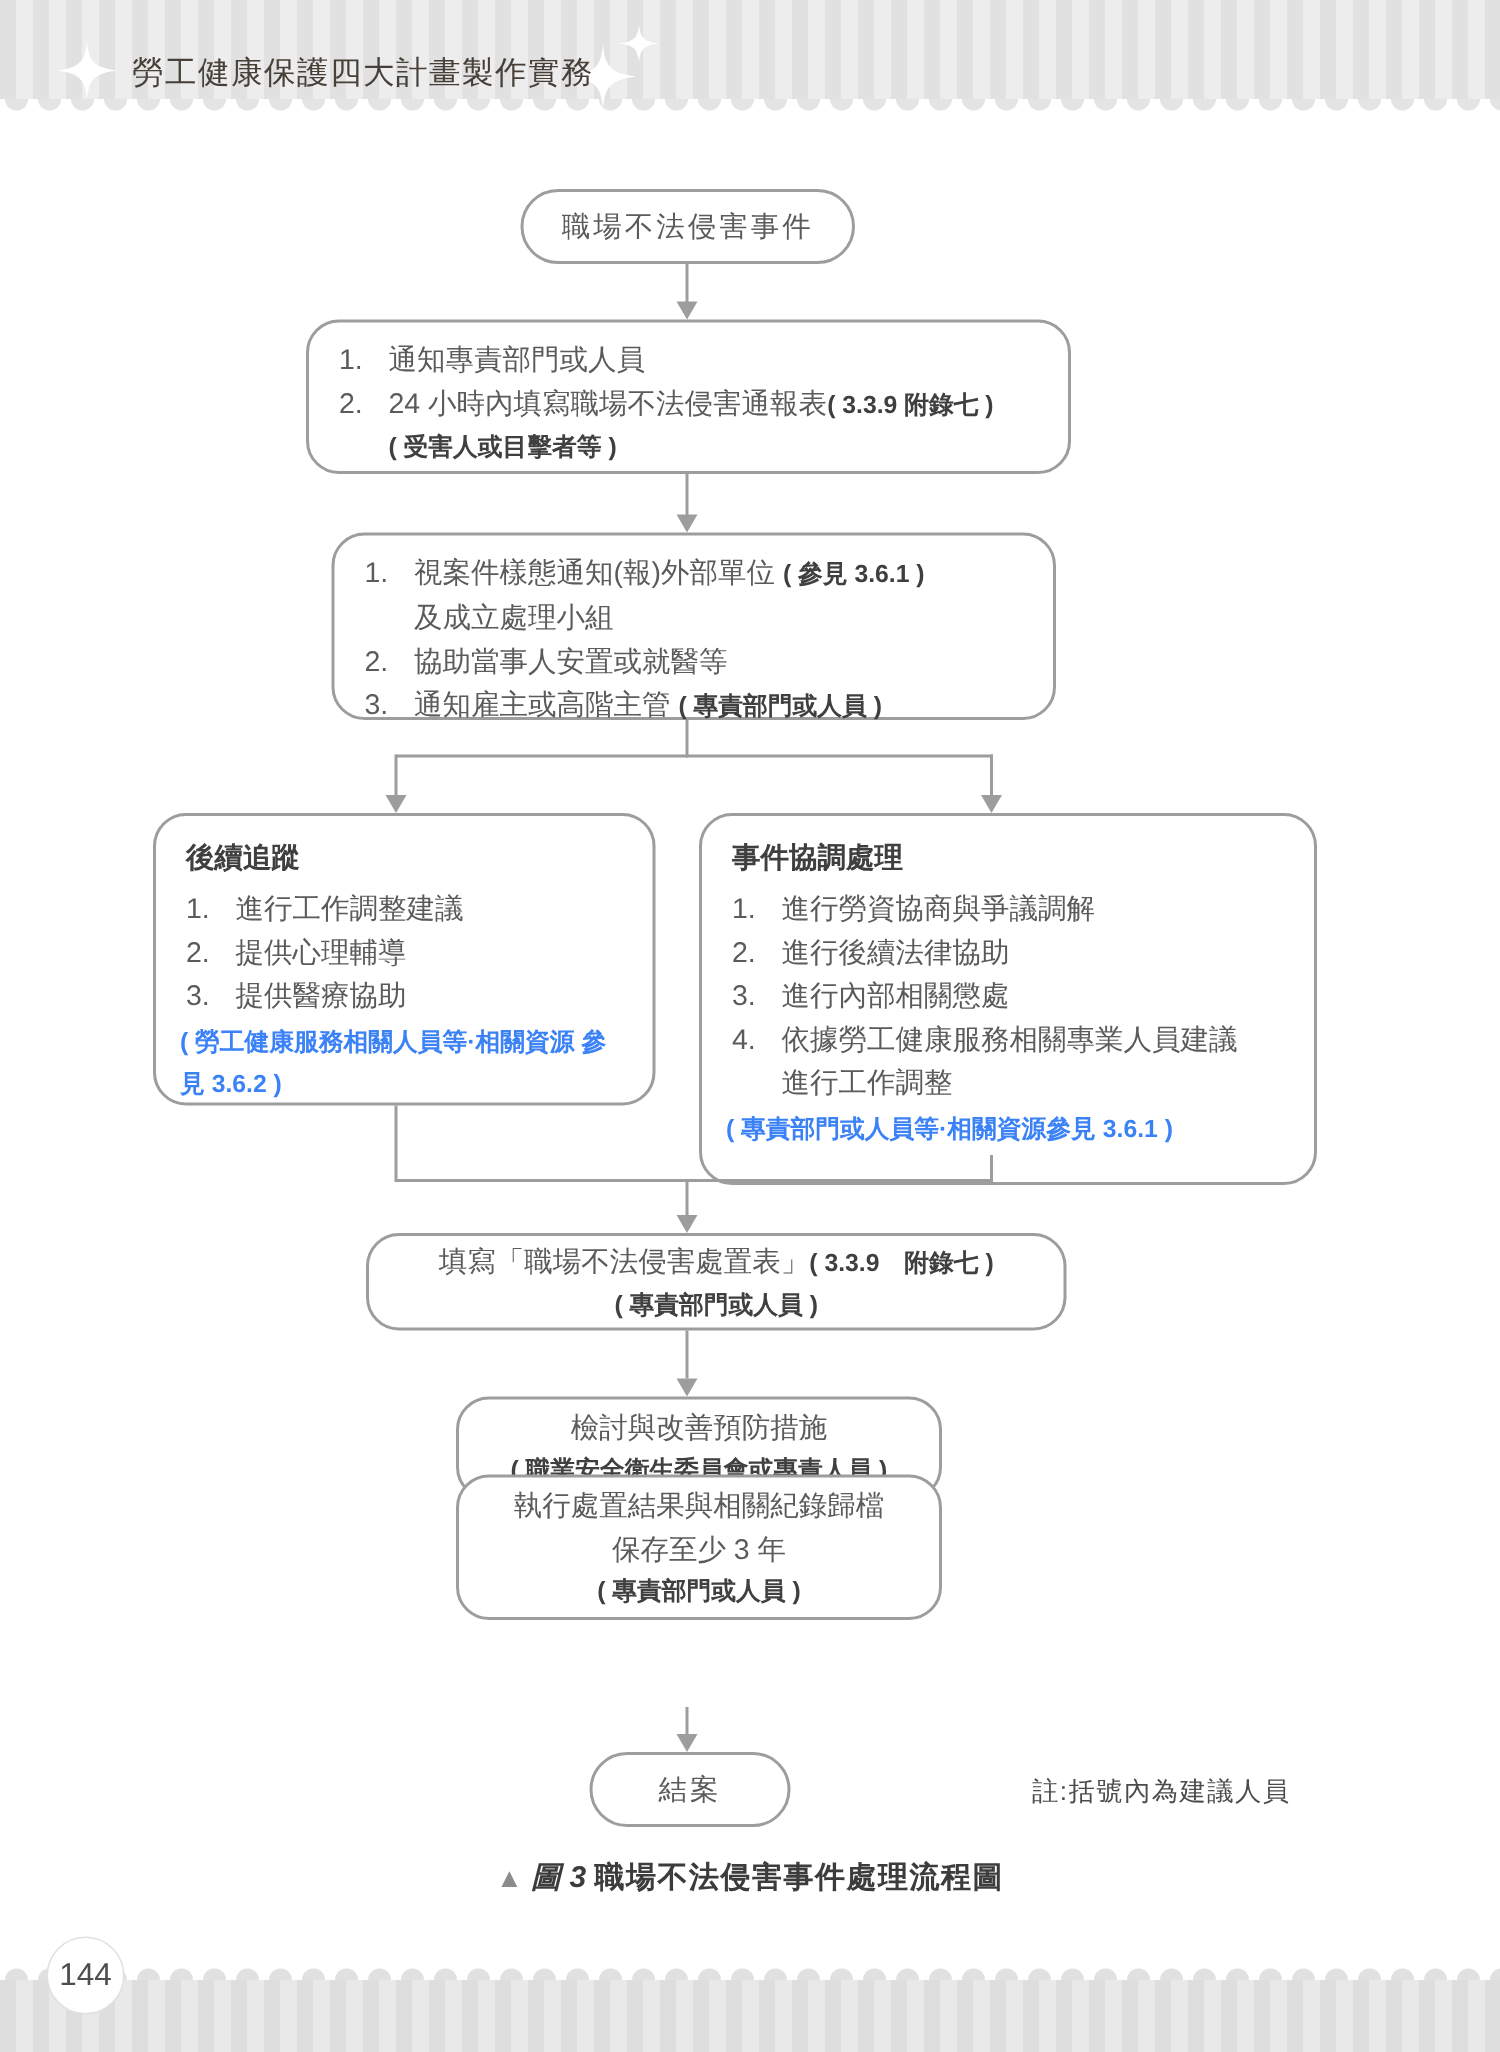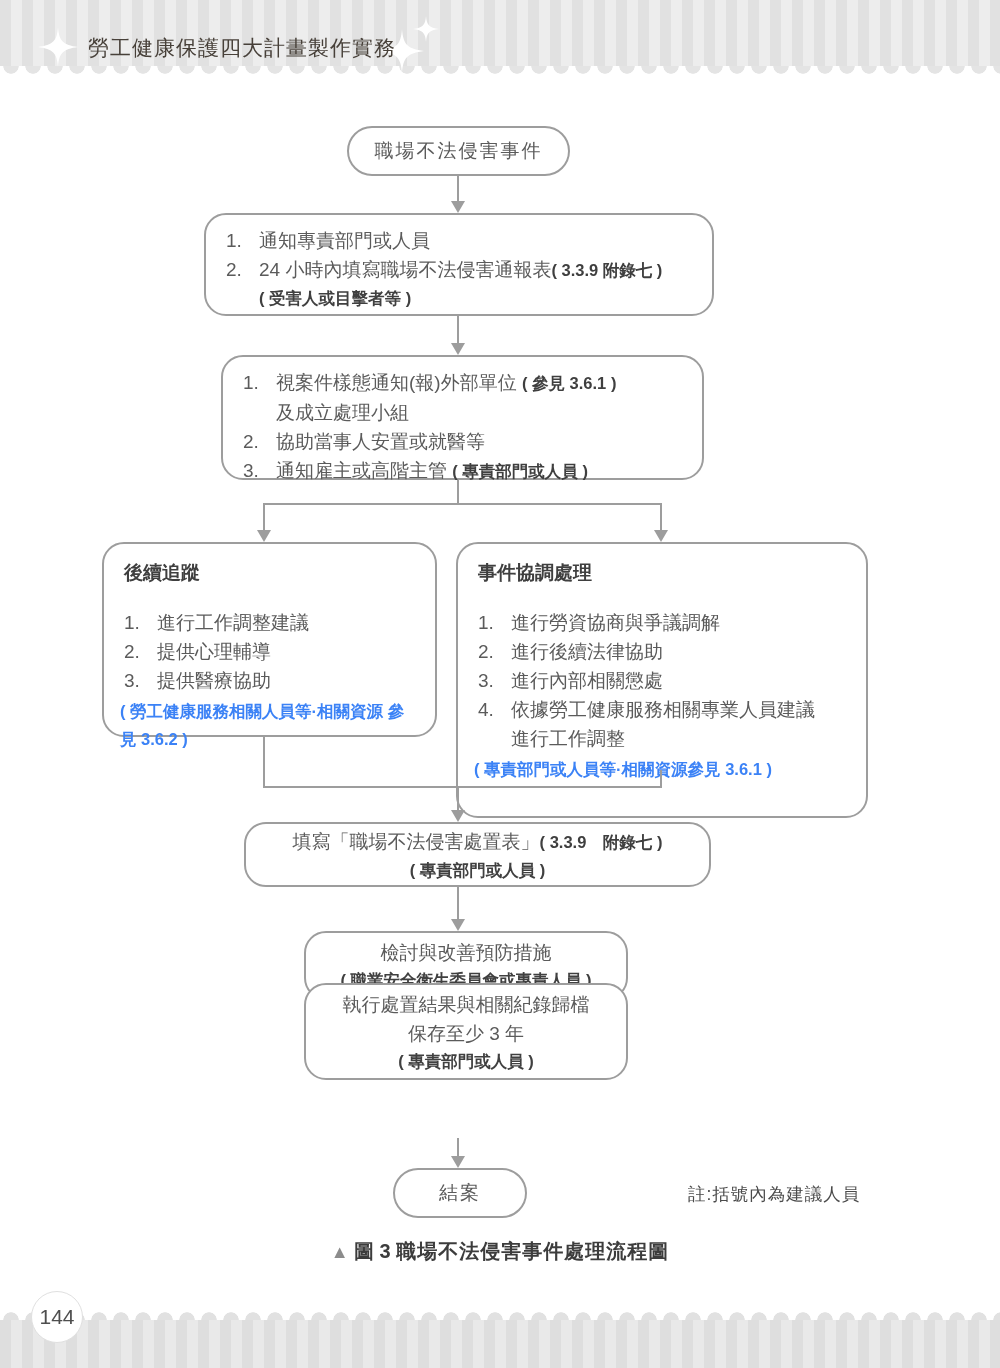--- a/index.html
+++ b/index.html
@@ -44,37 +44,37 @@
   .node {
     position:absolute; background:#fff; border:2.5px solid #9d9d9d;
     border-radius:22px; box-sizing:border-box; color:#5b5b5b; font-size:19px;
   }
   .pill { border-radius:28px; display:flex; align-items:center; justify-content:center; letter-spacing:2px; }
   .list { padding:11px 14px 0 20px; }
   .li  { display:flex; line-height:29px; }
   .num { width:33px; flex:none; }
   .txt { flex:1; }
   .ref { font-weight:bold; color:#3f3f3f; font-size:16.5px; }
-  .branch-title { font-weight:bold; color:#3f3f3f; font-size:19px; line-height:30px; margin:14px 0 20px 20px; }
+  .branch-title { font-weight:bold; color:#3f3f3f; font-size:19px; line-height:30px; margin:14px 0 4px 20px; }
   .branch-note { font-weight:bold; color:#3b82f6; font-size:16.5px; line-height:28px; padding:2px 16px 0 16px; }
   .center-node { display:flex; flex-direction:column; align-items:center; justify-content:center; text-align:center; line-height:29px; }
   .sub { font-weight:bold; color:#404040; font-size:16.5px; line-height:26px; }
   
   .vline { position:absolute; width:2px; background:#9d9d9d; }
   .hline { position:absolute; height:2px; background:#9d9d9d; }
   .arr {
     position:absolute; width:0; height:0;
     border-left:7px solid transparent; border-right:7px solid transparent;
     border-top:12px solid #9d9d9d;
   }
   
   .side-note { position:absolute; left:688px; top:1182px; font-size:17.5px; color:#4b4b4b; letter-spacing:1px; }
   .caption { position:absolute; top:1238px; left:0; width:100%; text-align:center; font-size:20px; color:#3c3c3c; }
   .caption .tri { color:#8c8c8c; font-size:18px; }
-  .caption .fig { font-weight:bold; }
+  .caption .fig { font-weight:bold;font-style:italic; }
   .caption .cap-text { font-weight:bold; letter-spacing:1px; }
 </style>
 </head>
 <body>
 
 <div class="page">
 
   <div class="band-top"></div>
   <div class="scallop-top"></div>
   <svg class="sp sp1" viewBox="0 0 24 24">
@@ -155,21 +155,21 @@
         <div class="txt">提供心理輔導</div>
       </div>
       <div class="li">
         <span class="num">3.</span>
         <div class="txt">提供醫療協助</div>
       </div>
     </div>
     <div class="branch-note">( 勞工健康服務相關人員等·相關資源 參見 3.6.2 )</div>
   </div>
 
-  <div class="node" style="left:456px; top:542px; width:412px; height:276px;">
+  <div class="node" style="left:466px; top:542px; width:412px; height:248px;">
     <div class="branch-title">事件協調處理</div>
     <div class="list" style="padding-top:0;">
       <div class="li">
         <span class="num">1.</span>
         <div class="txt">進行勞資協商與爭議調解</div>
       </div>
       <div class="li">
         <span class="num">2.</span>
         <div class="txt">進行後續法律協助</div>
       </div>

